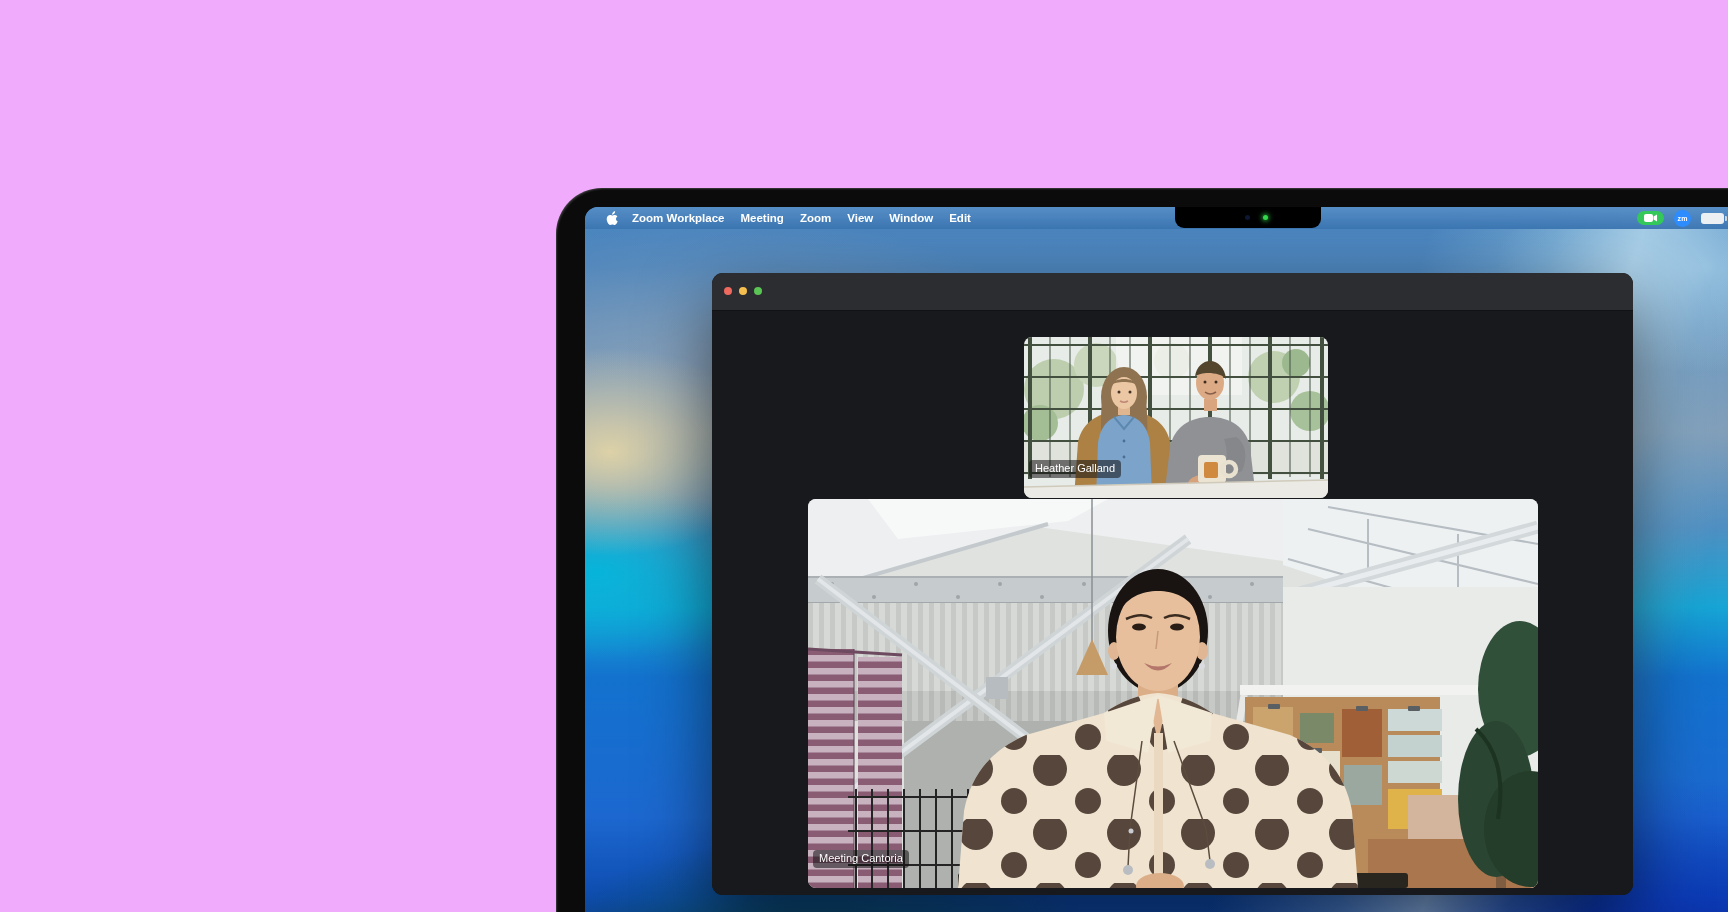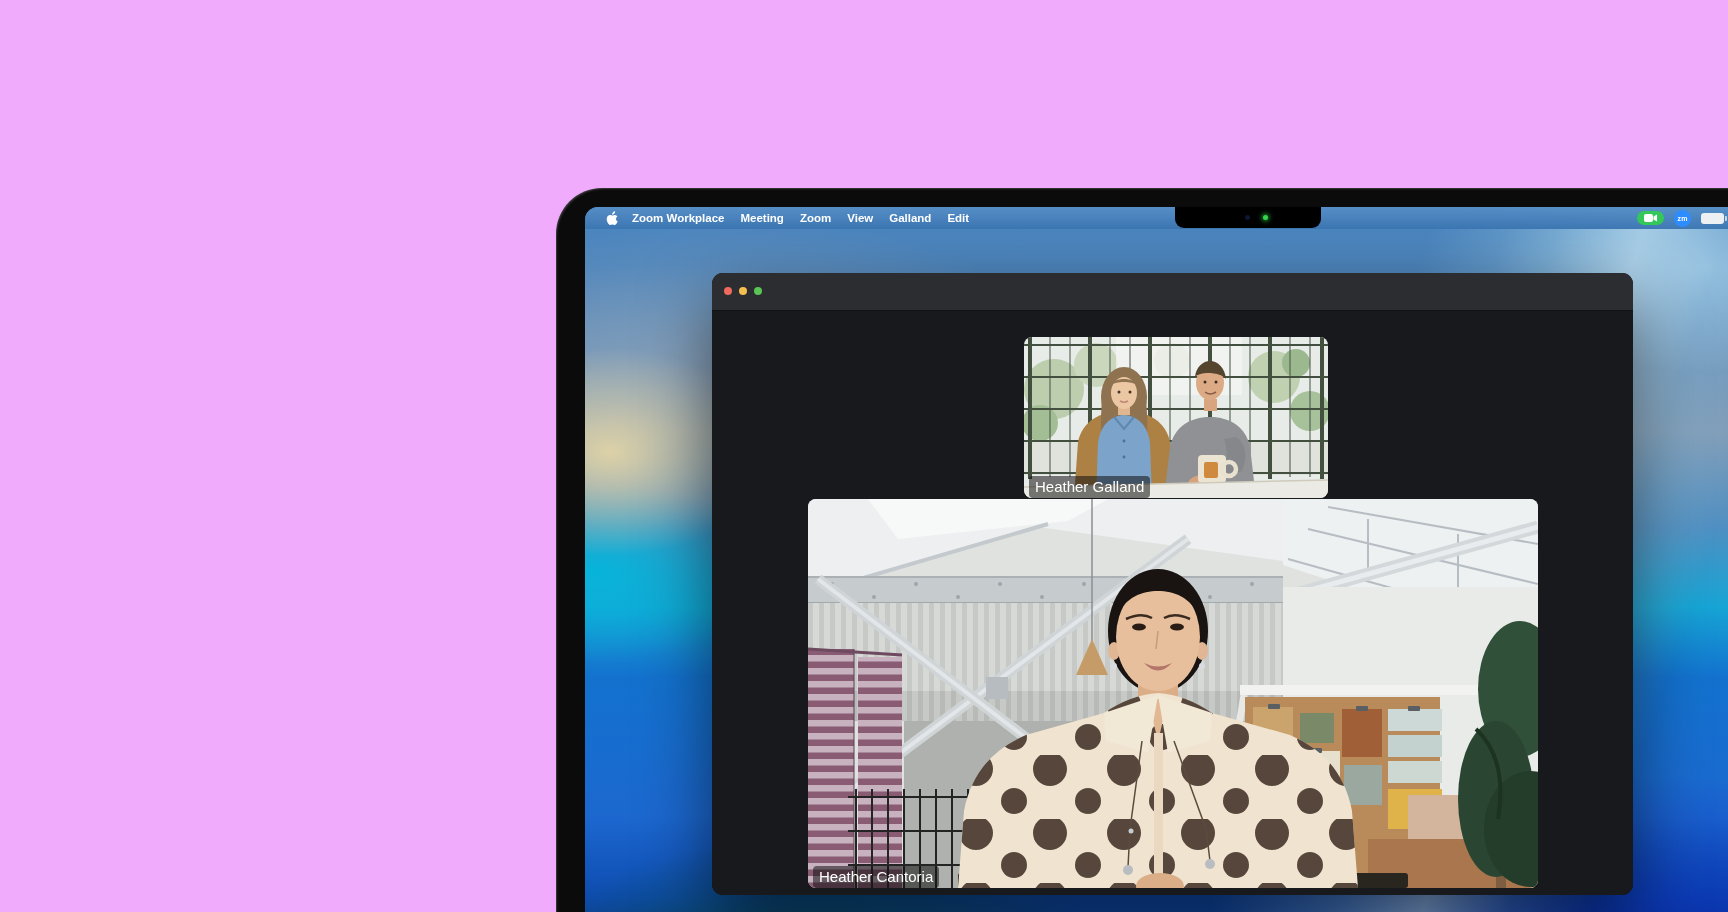--- a/index.html
+++ b/index.html
@@ -47,41 +47,41 @@
   .zwin{position:absolute;left:127px;top:66px;width:921px;height:622px;border-radius:11px;overflow:hidden;
     background:#17191c;box-shadow:0 30px 70px rgba(0,0,0,.55);}
   .titlebar{position:relative;height:37px;background:#2b2d30;border-bottom:1px solid #111214;}
   .lights{position:absolute;left:12px;top:14px;display:flex;gap:7px;}
   .light{width:8px;height:8px;border-radius:50%;}
   .meeting{position:relative;width:100%;height:584px;background:#17191c;}
   .tile{position:absolute;border-radius:8px;overflow:hidden;background:#0e0f11;}
   .tile svg{display:block;width:100%;height:100%;}
   .tile1{left:312px;top:26px;width:304px;height:161px;}
   .tile2{left:96px;top:188px;width:730px;height:389px;}
-  .nametag{position:absolute;left:5px;bottom:0;background:rgba(16,16,16,.55);color:#fff;
-    font-size:15px;line-height:1;padding:3px 6px 4px;border-radius:4px;white-space:nowrap;}
+  .nametag{position:absolute;left:5px;bottom:20px;background:rgba(16,16,16,.55);color:#fff;
+    font-size:11px;line-height:1;padding:3px 6px 4px;border-radius:4px;white-space:nowrap;}
 </style>
 </head>
 <body>
 
 <div class="stage">
   <div class="laptop">
     <div class="screen">
 
       <div class="menubar">
         <span class="apple">
           <svg viewBox="0 0 13 15">
             <path fill="#fff" d="M9.3 2.6c.5-.6.9-1.5.8-2.4-.8 0-1.7.5-2.2 1.2-.5.5-.9 1.4-.8 2.3.9.1 1.7-.5 2.2-1.1zM11 8c0-1.7 1.4-2.5 1.4-2.5S11.6 4 9.9 4c-1.1 0-1.9.6-2.4.6S6.1 4 5.2 4C3.5 4 1.7 5.4 1.7 8.1c0 2.8 2 5.9 3.3 5.9.7 0 1.5-.6 2.4-.6s1.5.6 2.4.6c1.2 0 2.8-2.7 2.8-3.9C11.8 10 11 9.3 11 8z"></path>
           </svg>
         </span>
         <span class="app">Zoom Workplace</span>
         <span class="mi">Meeting</span>
         <span class="mi">Zoom</span>
         <span class="mi">View</span>
-        <span class="mi">Galland</span>
+        <span class="mi">Window</span>
         <span class="mi">Edit</span>
 
         <div class="status">
           <span class="campill" style="background: rgb(52, 199, 89);">
             <svg width="13" height="8" viewBox="0 0 13 8">
               <rect x="0" y="0" width="9" height="8" rx="2" fill="#fff"></rect>
               <path d="M9.5 2.6 L13 .6 V7.4 L9.5 5.4 Z" fill="#fff"></path>
             </svg>
           </span>
           <span class="zmdot" style="background: rgb(45, 140, 255);">zm</span>
@@ -328,21 +328,21 @@
                 <polygon points="404,214 350,196 360,254 402,242" fill="#f2e8d6"></polygon>
                 <rect x="346" y="234" width="9" height="155" fill="#ead9c0"></rect>
                 <polyline points="334,242 322,330 320,368" stroke="#5c4c3e" stroke-width="1.5" fill="none"></polyline>
                 <polyline points="366,242 398,330 402,362" stroke="#5c4c3e" stroke-width="1.5" fill="none"></polyline>
                 <circle cx="320" cy="371" r="5" fill="#b9bdc2"></circle>
                   <circle cx="402" cy="365" r="5" fill="#b9bdc2"></circle>
                 <circle cx="323" cy="332" r="2.5" fill="#c8ccd0"></circle>
                 <ellipse cx="352" cy="387" rx="24" ry="13" fill="#dcae88"></ellipse>
               </g>
             </svg>
-            <span class="nametag">Heather Cantoria</span>
+            <span class="nametag">Meeting Cantoria</span>
           </div>
 
         </div>
       </div>
 
     </div>
   </div>
 </div>
 
 </body></html>

